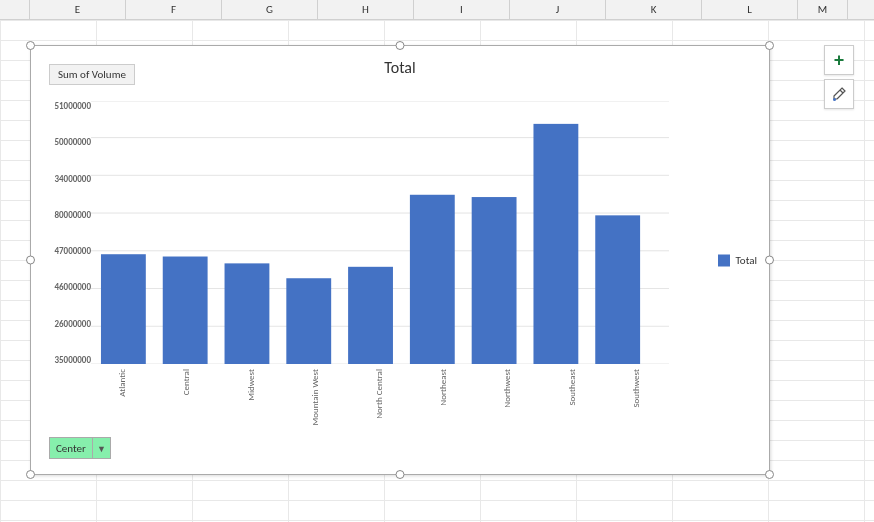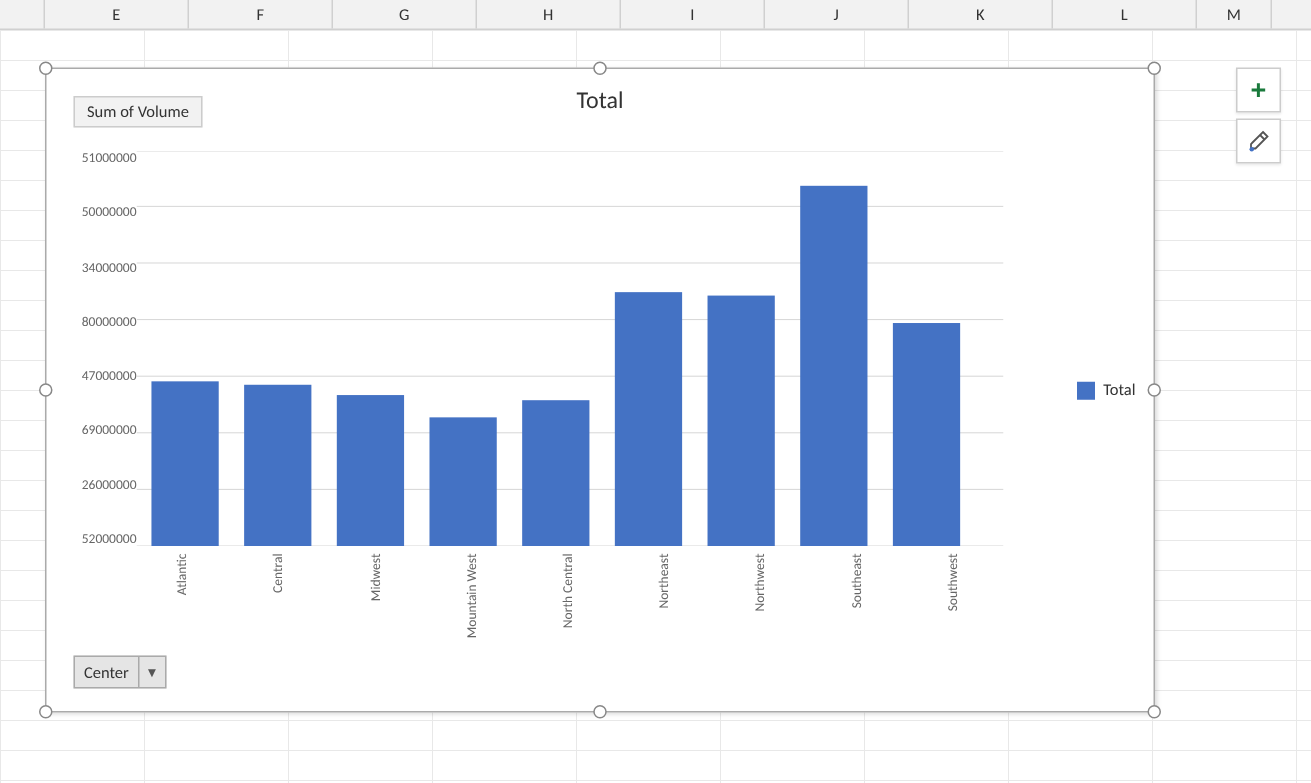--- a/index.html
+++ b/index.html
@@ -120,20 +120,21 @@
     .y-axis {
       position: absolute;
       top: 55px;
       left: 5px;
       bottom: 110px;
       width: 55px;
       display: flex;
       flex-direction: column;
       justify-content: space-between;
       align-items: flex-end;
+      font-weight: bold;
     }
     .y-label {
       font-size: 9px;
       color: #666;
       line-height: 1;
     }
 
     
     .legend {
       position: absolute;
@@ -181,21 +182,21 @@
 
     
     .center-btn {
       position: absolute;
       bottom: 15px;
       left: 18px;
       display: flex;
       align-items: center;
       gap: 0;
       border: 1px solid #aaa;
-      background: #e5e5e5;
+      background: #86efac;
       font-size: 11px;
       cursor: pointer;
       height: 22px;
     }
     .center-btn-label {
       padding: 0 6px;
       font-size: 11px;
       color: #333;
     }
     .center-btn-arrow {
@@ -272,23 +273,23 @@
     <div class="sum-label">Sum of Volume</div>
 
     <div class="chart-title">Total</div>
 
     <div class="y-axis">
       <span class="y-label">51000000</span>
       <span class="y-label">50000000</span>
       <span class="y-label">34000000</span>
       <span class="y-label">80000000</span>
       <span class="y-label">47000000</span>
-      <span class="y-label">69000000</span>
+      <span class="y-label">46000000</span>
       <span class="y-label">26000000</span>
-      <span class="y-label">52000000</span>
+      <span class="y-label">35000000</span>
     </div>
 
     <div class="chart-plot">
       <svg class="bars" viewBox="0 0 580 230" preserveAspectRatio="none">
 
         <line x1="0" y1="0" x2="580" y2="0" stroke="#ccc" stroke-width="0.5"></line>
         <line x1="0" y1="32" x2="580" y2="32" stroke="#ccc" stroke-width="0.5"></line>
         <line x1="0" y1="65" x2="580" y2="65" stroke="#ccc" stroke-width="0.5"></line>
         <line x1="0" y1="98" x2="580" y2="98" stroke="#ccc" stroke-width="0.5"></line>
         <line x1="0" y1="131" x2="580" y2="131" stroke="#ccc" stroke-width="0.5"></line>

